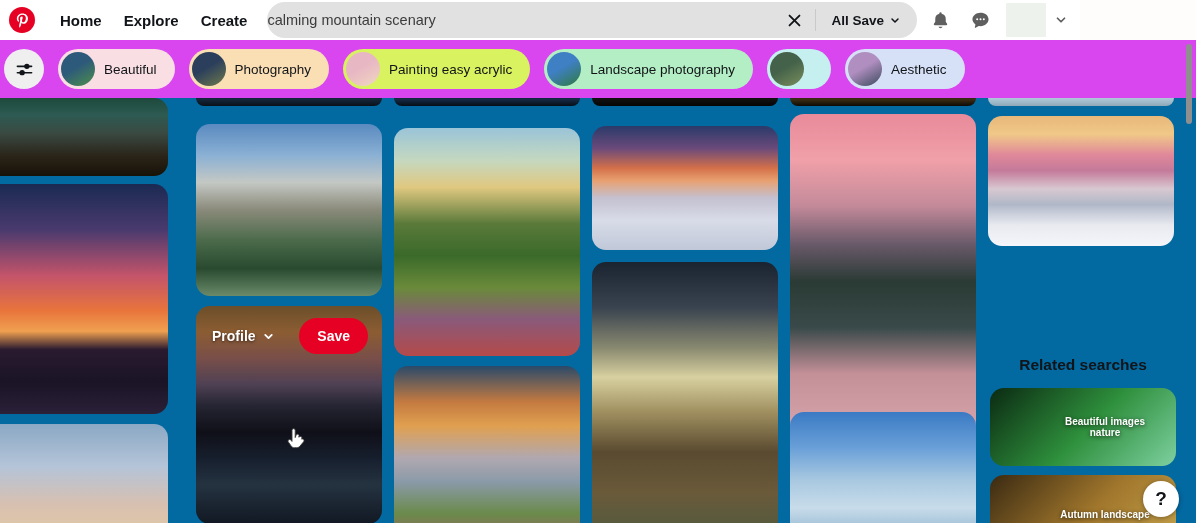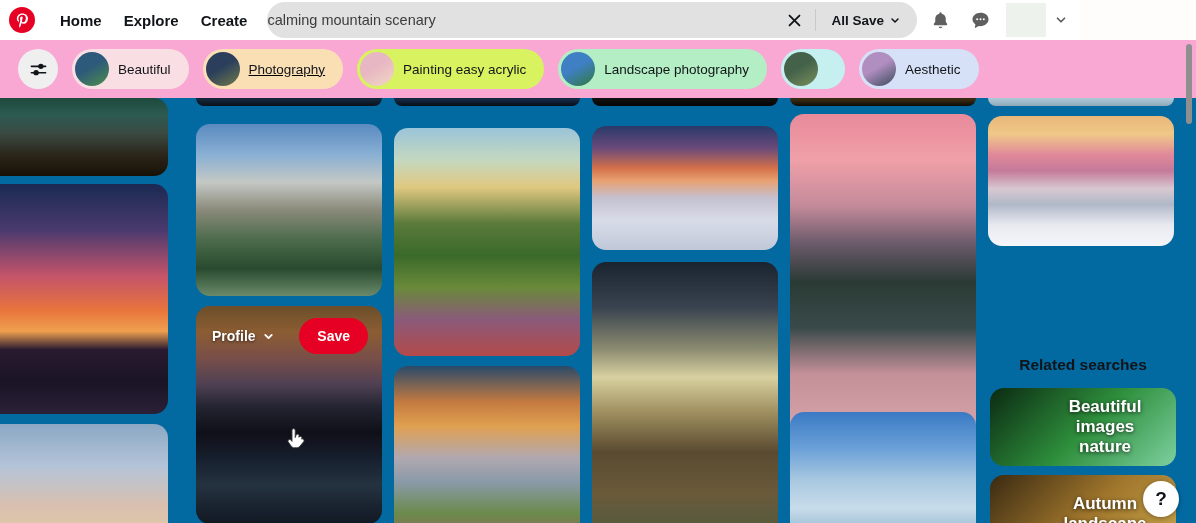--- a/index.html
+++ b/index.html
@@ -85,23 +85,23 @@
   .caret-btn {
     width: 26px; height: 30px; margin-left: 2px; margin-right: 6px;
     display: flex; align-items: center; justify-content: center;
     cursor: pointer; flex: none;
   }
 
   
   .chiprow {
     position: absolute; top: 40px; left: 0;
     width: 1196px; height: 58px;
-    background: #f9a8d4;
-    display: flex; align-items: center;
-    padding-left: 18px;
+    background: #d946ef;
+    display: flex; align-items: center;
+    padding-left: 4px;
     gap: 14px;
     z-index: 30;
     overflow: hidden;
   }
   .filter-btn {
     width: 40px; height: 40px; border-radius: 50%;
     background: #efefef; flex: none;
     display: flex; align-items: center; justify-content: center;
     cursor: pointer;
   }
@@ -168,21 +168,21 @@
   .rel-card {
     position: absolute; left: 990px;
     width: 186px; height: 78px;
     border-radius: 14px; overflow: hidden;
     cursor: pointer;
   }
   .rel-card .rc-img { position: absolute; inset: 0; }
   .rel-card .rc-label {
     position: absolute; inset: 0;
     display: flex; align-items: center; justify-content: center;
-    font-size: 17px; font-weight: bold; color: #ffffff;
+    font-size: 10px; font-weight: bold; color: #ffffff;
     text-shadow: 0 1px 4px rgba(0,0,0,.75);
     text-align: center; padding: 0 16px; margin-left: 44px;
   }
 
   
   .help-btn {
     position: absolute; right: 17px; bottom: 6px;
     width: 36px; height: 36px; border-radius: 50%;
     background: #ffffff;
     box-shadow: 0 1px 5px rgba(0,0,0,.35);
@@ -275,21 +275,21 @@
     <svg width="19" height="19" viewBox="0 0 24 24" fill="none" stroke="#111418" stroke-width="2" stroke-linecap="round">
       <line x1="3" y1="8" x2="21" y2="8"></line>
       <line x1="3" y1="16" x2="21" y2="16"></line>
       <circle cx="15" cy="8" r="2.4" fill="#111418"></circle>
       <circle cx="9" cy="16" r="2.4" fill="#111418"></circle>
     </svg>
   </div>
   <div id="chips-host" style="display:contents"><div class="chip" style="background: rgb(249, 223, 227);">
         <div class="chip-thumb" style="background: linear-gradient(150deg, rgb(45, 90, 122) 0%, rgb(45, 90, 122) 45%, rgb(78, 143, 74) 100%);"></div>
         <span class="chip-label">Beautiful</span>
-      </div><div class="chip" style="background: rgb(250, 223, 181); text-decoration: underline;">
+      </div><div class="chip" style="background: rgb(250, 223, 181);">
         <div class="chip-thumb" style="background: linear-gradient(150deg, rgb(43, 63, 92) 0%, rgb(43, 63, 92) 45%, rgb(111, 122, 74) 100%);"></div>
         <span class="chip-label">Photography</span>
       </div><div class="chip" style="background: rgb(217, 242, 95);">
         <div class="chip-thumb" style="background: linear-gradient(150deg, rgb(232, 183, 196) 0%, rgb(232, 183, 196) 45%, rgb(240, 216, 192) 100%);"></div>
         <span class="chip-label">Painting easy acrylic</span>
       </div><div class="chip" style="background: rgb(180, 238, 196);">
         <div class="chip-thumb" style="background: linear-gradient(150deg, rgb(63, 127, 196) 0%, rgb(63, 127, 196) 45%, rgb(47, 122, 63) 100%);"></div>
         <span class="chip-label">Landscape photography</span>
       </div><div class="chip" style="background: rgb(197, 240, 239);">
         <div class="chip-thumb" style="background: linear-gradient(150deg, rgb(68, 98, 74) 0%, rgb(68, 98, 74) 45%, rgb(122, 143, 92) 100%);"></div>

